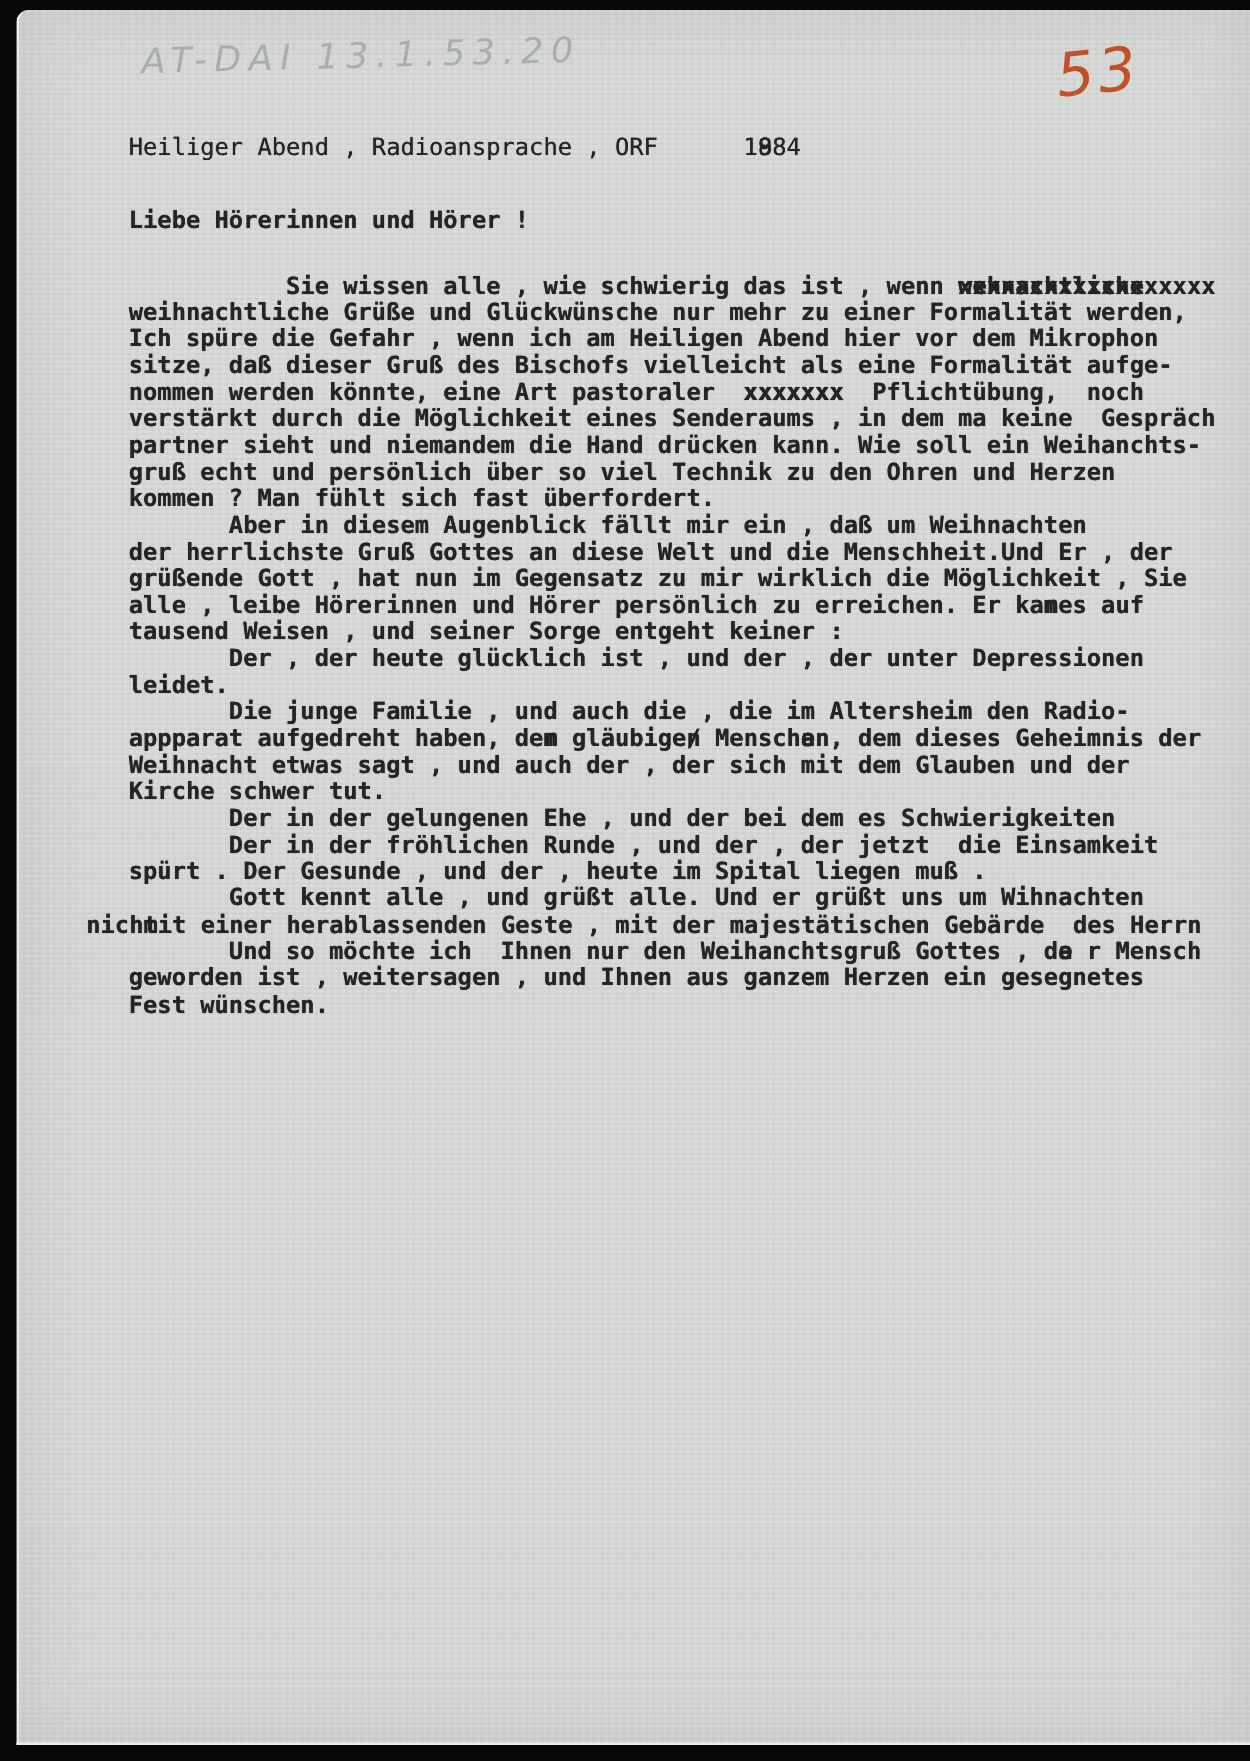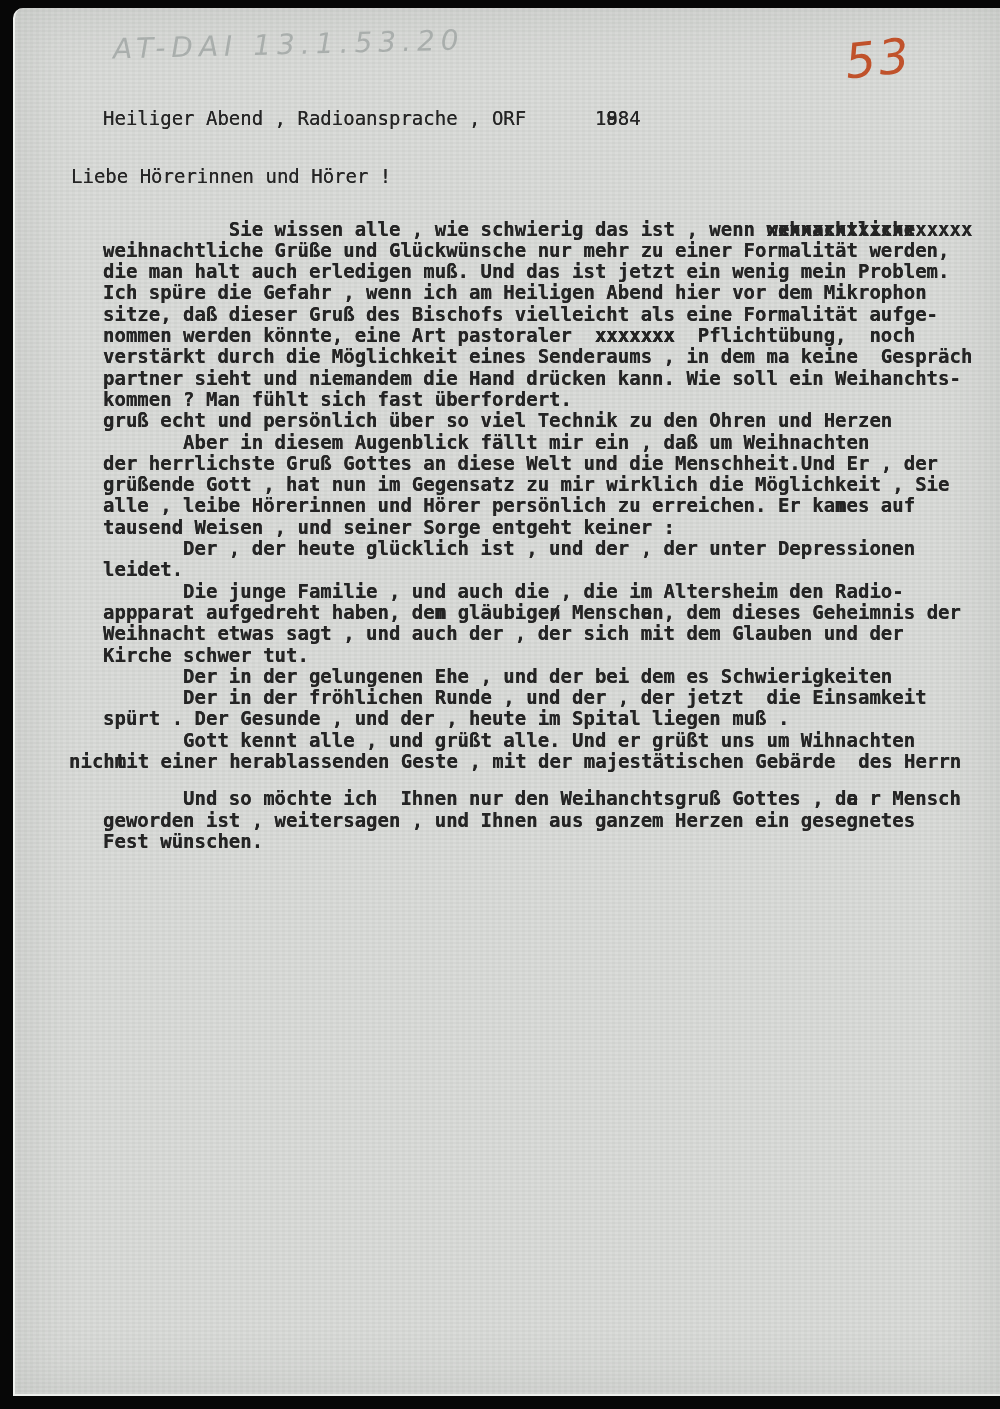--- a/index.html
+++ b/index.html
@@ -21,21 +21,21 @@
   }
   .typew{
     font-family:"DejaVu Sans Mono", monospace;
     font-size:19px;
     color:#242424;
     text-shadow:0 0 .6px rgba(30,30,30,.85);
   }
   .ln{white-space:pre;line-height:21.3px;min-height:21.3px;}
   .ln.hang{margin-left:-34px;}
   .para{margin:0;}
-  .para.gap{margin-top:16px;}
+  .para.gap{margin-top:0;}
   .ov{position:relative;display:inline-block;}
   .ov::after{
     content:attr(data-over);
     position:absolute;left:0;top:0;white-space:pre;
   }
   .pencil{
     position:absolute;left:98px;top:20px;
     font-family:"DejaVu Sans", sans-serif;
     font-style:italic;
     font-size:28px;color:#a9aeac;
@@ -44,47 +44,46 @@
   }
   .orange{
     position:absolute;left:830px;top:22px;
     font-family:"DejaVu Sans", sans-serif;
     font-style:italic;
     font-size:48px;color:#c0522b;
     letter-spacing:3px;
     transform:rotate(-6deg);
   }
   .title-line{margin:100px 0 0 88px;}
-  .salutation{margin:37px 0 0 56px;}
+  .salutation{margin:37px 0 0 88px;font-weight:bold;}
   .doc{margin-top:31px;padding-left:88px;font-weight:bold;}
 </style>
 </head>
 <body>
 
 <div class="paper">
 
   <div class="pencil">AT-DAI 13.1.53.20</div>
   <div class="orange">53</div>
 
   <div class="typew title-line ln" id="title-line"><span>Heiliger Abend , Radioansprache , ORF      1</span><span class="ov" data-over="8">9</span><span>84</span></div>
 
   <div class="typew salutation ln">Liebe Hörerinnen und Hörer !</div>
 
   <div class="typew doc" id="doc">
       <div class="para">
         <div class="ln"><span>           Sie wissen alle , wie schwierig das ist , wenn </span><span class="ov" data-over="xxxxxxxxxxxxx">wehnachtliche</span><span>xxxxx</span></div>
         <div class="ln"><span>weihnachtliche Grüße und Glückwünsche nur mehr zu einer Formalität werden,</span></div>
-        <div class="ln"><span>die man halt auch erledigen muß. Und das ist jetzt ein wenig mein Problem.</span></div>
         <div class="ln"><span>Ich spüre die Gefahr , wenn ich am Heiligen Abend hier vor dem Mikrophon</span></div>
         <div class="ln"><span>sitze, daß dieser Gruß des Bischofs vielleicht als eine Formalität aufge-</span></div>
         <div class="ln"><span>nommen werden könnte, eine Art pastoraler  </span><span class="ov" data-over="xxxxxxx">xxxxxxx</span><span>  Pflichtübung,  noch</span></div>
         <div class="ln"><span>verstärkt durch die Möglichkeit eines Senderaums , in dem ma keine  Gespräch</span></div>
         <div class="ln"><span>partner sieht und niemandem die Hand drücken kann. Wie soll ein Weihanchts-</span></div>
+        <div class="ln"><span>gruß echt und persönlich über so viel Technik zu den Ohren und Herzen</span></div>
         <div class="ln"><span>kommen ? Man fühlt sich fast überfordert.</span></div>
-        <div class="ln"><span>gruß echt und persönlich über so viel Technik zu den Ohren und Herzen</span></div>
       </div>
       <div class="para">
         <div class="ln"><span>       Aber in diesem Augenblick fällt mir ein , daß um Weihnachten</span></div>
         <div class="ln"><span>der herrlichste Gruß Gottes an diese Welt und die Menschheit.Und Er , der</span></div>
         <div class="ln"><span>grüßende Gott , hat nun im Gegensatz zu mir wirklich die Möglichkeit , Sie</span></div>
         <div class="ln"><span>alle , leibe Hörerinnen und Hörer persönlich zu erreichen. Er ka</span><span class="ov" data-over="n">m</span><span>es auf</span></div>
         <div class="ln"><span>tausend Weisen , und seiner Sorge entgeht keiner :</span></div>
       </div>
       <div class="para">
         <div class="ln"><span>       Der , der heute glücklich ist , und der , der unter Depressionen</span></div>

